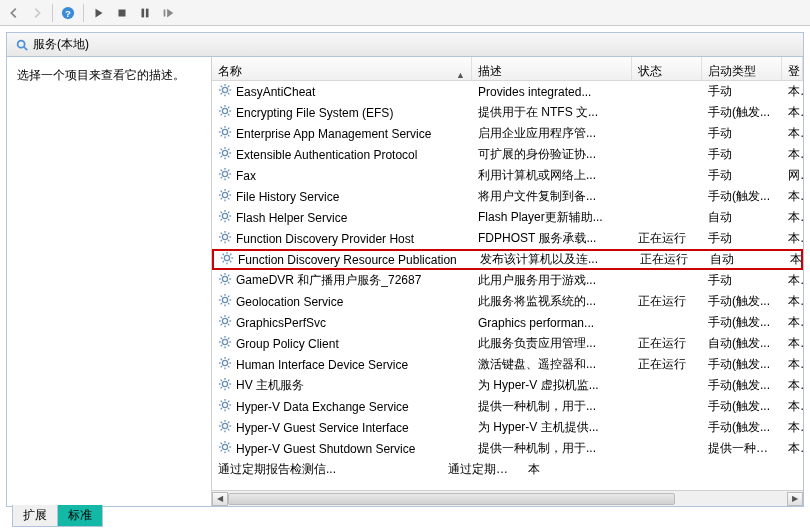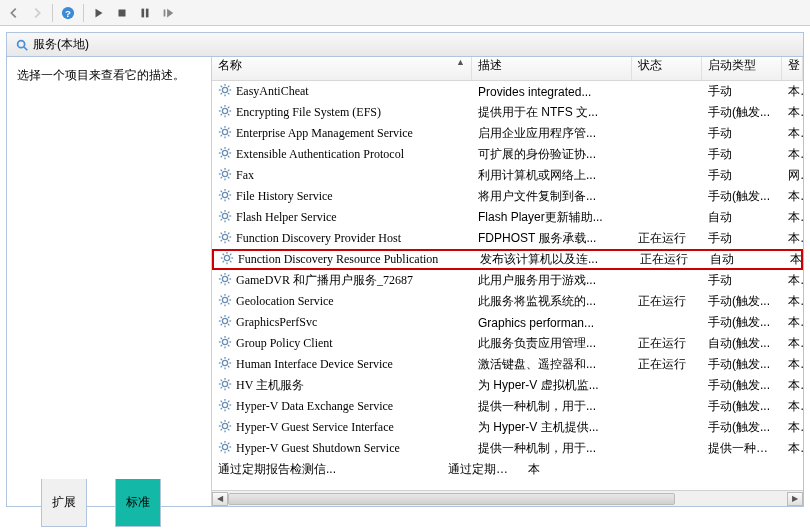--- a/index.html
+++ b/index.html
@@ -12,46 +12,46 @@
   
   .main-area { padding: 6px 6px 0 6px; height: calc(100% - 26px - 22px); }
   .tab-header { display: flex; align-items: center; background: linear-gradient(#f8f8f8,#e8e8e8); border: 1px solid #b0c4de; border-bottom: none; padding: 10px 8px; height: 24px; }
   .tab-header .srch-icon { width: 14px; height: 14px; margin-right: 4px; }
   .splitter { display: flex; border: 1px solid #b0c4de; height: calc(100% - 24px); background: #fff; }
   
   .left-pane { width: 205px; border-right: 1px solid #d0d0d0; padding: 10px; }
   
   .right-pane { flex: 1; display: flex; flex-direction: column; overflow: hidden; }
   .col-header { display: flex; border-bottom: 1px solid #d8d8d8; height: 24px; align-items: center; background: linear-gradient(#fdfdfd,#f0f0f0); }
-  .col { padding: 0 6px; border-right: 1px solid #e0e0e0; height: 100%; display: flex; align-items: flex-start; white-space: nowrap; }
+  .col { padding: 0 6px; border-right: 1px solid #e0e0e0; height: 100%; display: flex; align-items: flex-end; white-space: nowrap; }
   .col-name { width: 260px; }
   .col-desc { width: 160px; }
   .col-status { width: 70px; }
   .col-start { width: 80px; }
   .col-logon { flex: 1; overflow: hidden; }
   .sort-arrow { margin-left: auto; font-size: 9px; color: #555; }
   
   .list { flex: 1; overflow: hidden; }
   .row { display: flex; height: 21px; align-items: center; white-space: nowrap; }
   .cell { padding: 0 6px; overflow: hidden; text-overflow: ellipsis; }
-  .cell-name { width: 260px; display: flex; align-items: center; gap: 4px; font-family: Liberation Serif, serif; }
+  .cell-name { width: 260px; display: flex; align-items: center; gap: 4px; }
   .cell-desc { width: 160px; }
   .cell-status { width: 70px; }
   .cell-start { width: 80px; }
   .cell-logon { flex: 1; }
   .svc-icon { width: 14px; height: 14px; flex-shrink: 0; }
   .highlight-box { border: 2px solid #c00; }
   
   .hscroll { height: 16px; border-top: 1px solid #d0d0d0; background: #f0f0f0; display: flex; align-items: center; }
   .hscroll .arrow { width: 16px; height: 14px; background: linear-gradient(#fafafa,#e0e0e0); border: 1px solid #bbb; display: flex; align-items: center; justify-content: center; font-size: 8px; color: #555; }
   .hscroll .track { flex: 1; height: 14px; position: relative; }
   .hscroll .thumb { position: absolute; left: 0; width: 80%; height: 12px; top: 1px; background: linear-gradient(#e8e8e8,#d0d0d0); border: 1px solid #bbb; border-radius: 2px; }
   
   .bottom-tabs { position: absolute; bottom: 2px; left: 12px; display: flex; font-size: 12px; }
-  .btab { border: 1px solid #b0c4de; border-top: none; padding: 15px 10px; background: #f0f0f0; margin-right: -1px; cursor: pointer; margin-left: 29px; }
+  .btab { border: 1px solid #b0c4de; border-top: none; padding: 2px 10px; background: #f0f0f0; margin-right: -1px; cursor: pointer; }
   .btab.active { background: #14b8a6; }
 </style>
 </head>
 <body>
 
 <div class="toolbar">
   <div class="tb-btn">
       <svg viewBox="0 0 16 16">
         <path d="M10 3l-5 5 5 5" fill="none" stroke="#888" stroke-width="2"></path>
       </svg>

